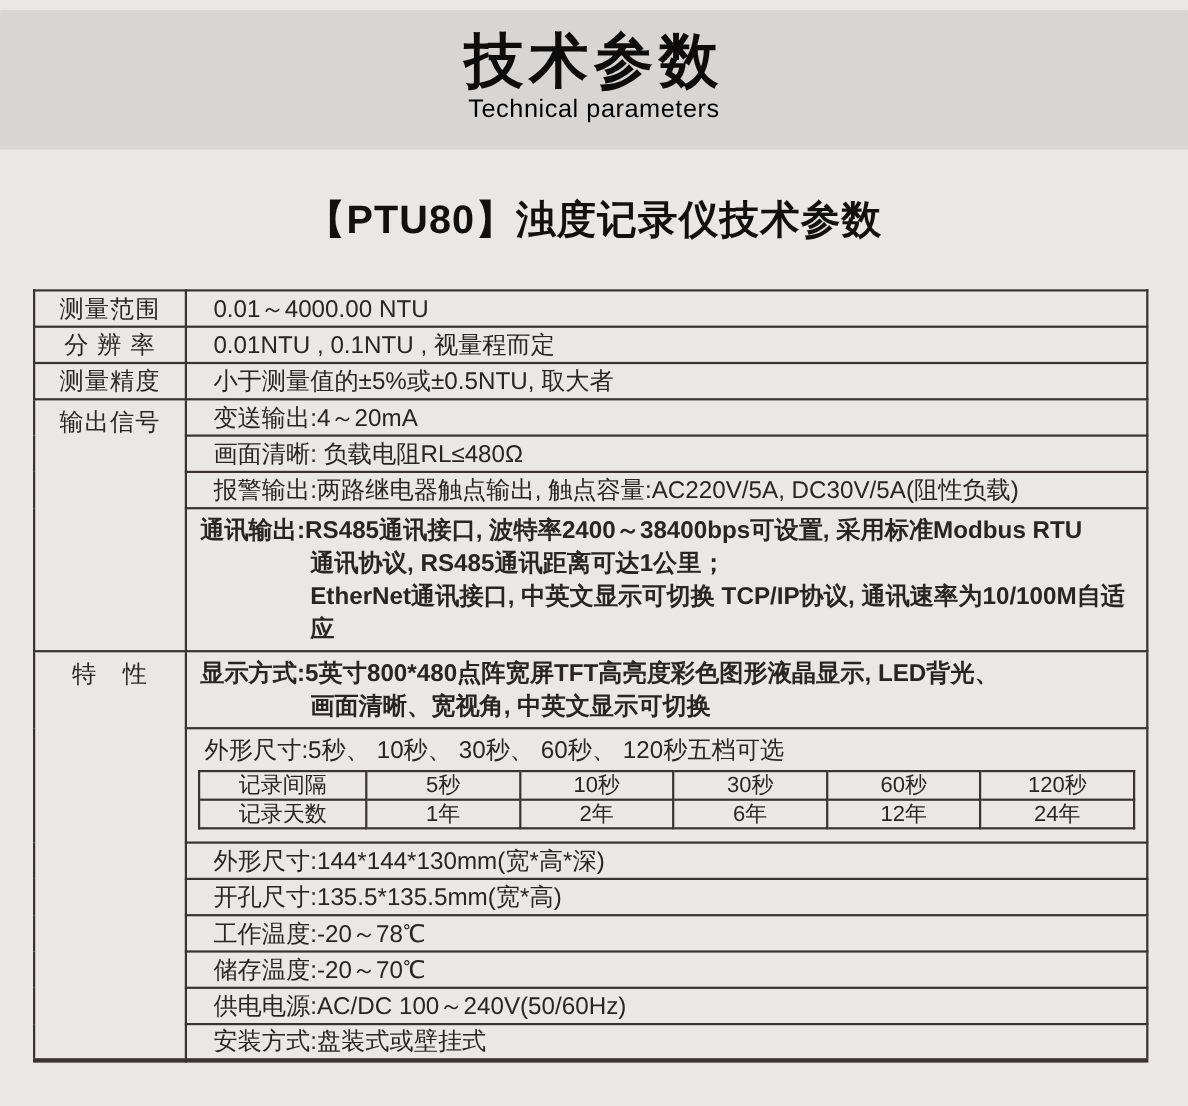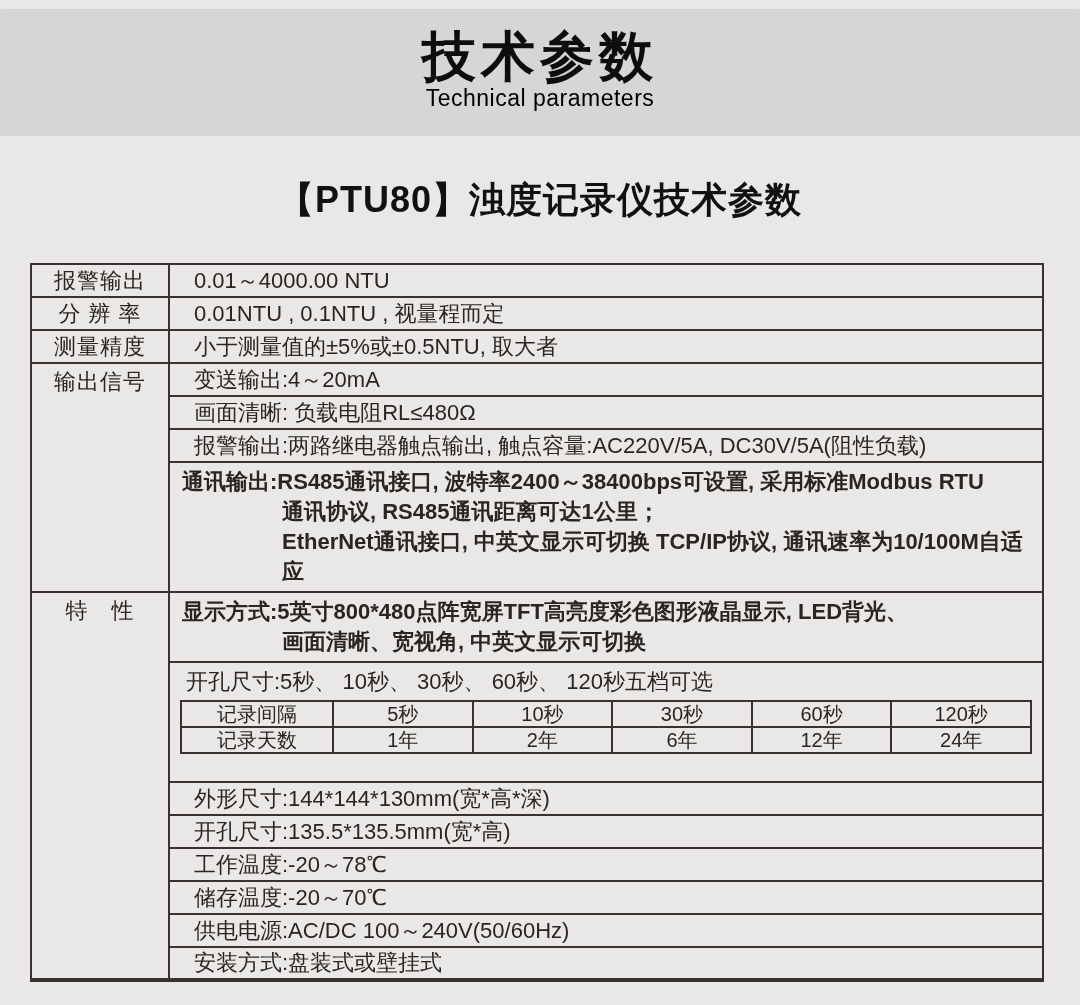--- a/index.html
+++ b/index.html
@@ -64,42 +64,41 @@
     line-height: 30px;
   }
   .label-cell {
     text-align: center;
     padding: 0 4px !important;
     letter-spacing: 1px;
   }
   .label-top {
     vertical-align: top;
     padding-top: 5px !important;
-    font-family: Liberation Mono, monospace;
   }
   .multiline-cell {
     padding: 4px 12px !important;
     height: auto;
     line-height: 33px;
     font-weight: bold;
   }
   .indent { padding-left: 100px; }
 
   
   .record-cell {
     padding: 3px 10px 0 10px !important;
     height: auto;
     vertical-align: top;
   }
   .record-text { padding-left: 6px; line-height: 31px; }
   .mini-table {
     width: 100%;
     border-collapse: collapse;
     table-layout: fixed;
-    margin: 3px 0 27px 0;
+    margin: 3px 0 11px 0;
     border: 2px solid #3b82f6;
   }
   .mini-table td {
     border: 2px solid #393230;
     height: 24px;
     line-height: 24px;
     font-size: 20px;
     text-align: center;
     padding: 0;
   }
@@ -116,21 +115,21 @@
 
   <h2 class="section-title">【PTU80】浊度记录仪技术参数</h2>
 
   <table class="spec-table">
     <colgroup>
       <col style="width:138px">
       <col>
     </colgroup>
     <tbody>
       <tr>
-        <td class="label-cell">报警输出</td>
+        <td class="label-cell">测量范围</td>
         <td class="value-cell">0.01～4000.00 NTU</td>
       </tr>
 
       <tr>
         <td class="label-cell">分 辨 率</td>
         <td class="value-cell">0.01NTU , 0.1NTU , 视量程而定</td>
       </tr>
 
       <tr>
         <td class="label-cell">测量精度</td>
@@ -158,21 +157,21 @@
       <tr>
         <td class="label-cell label-top" rowspan="8">特　性</td>
         <td class="multiline-cell">
           <div>显示方式:5英寸800*480点阵宽屏TFT高亮度彩色图形液晶显示, LED背光、</div>
           <div class="indent">画面清晰、宽视角, 中英文显示可切换</div>
         </td>
       </tr>
 
       <tr>
         <td class="record-cell">
-          <div class="record-text">开孔尺寸:5秒、 10秒、 30秒、 60秒、 120秒五档可选</div>
+          <div class="record-text">外形尺寸:5秒、 10秒、 30秒、 60秒、 120秒五档可选</div>
           <table class="mini-table">
             <colgroup>
               <col style="width:152px">
                 <col>
                 <col>
                 <col>
                 <col>
                 <col>
             </colgroup>
             <tbody>

